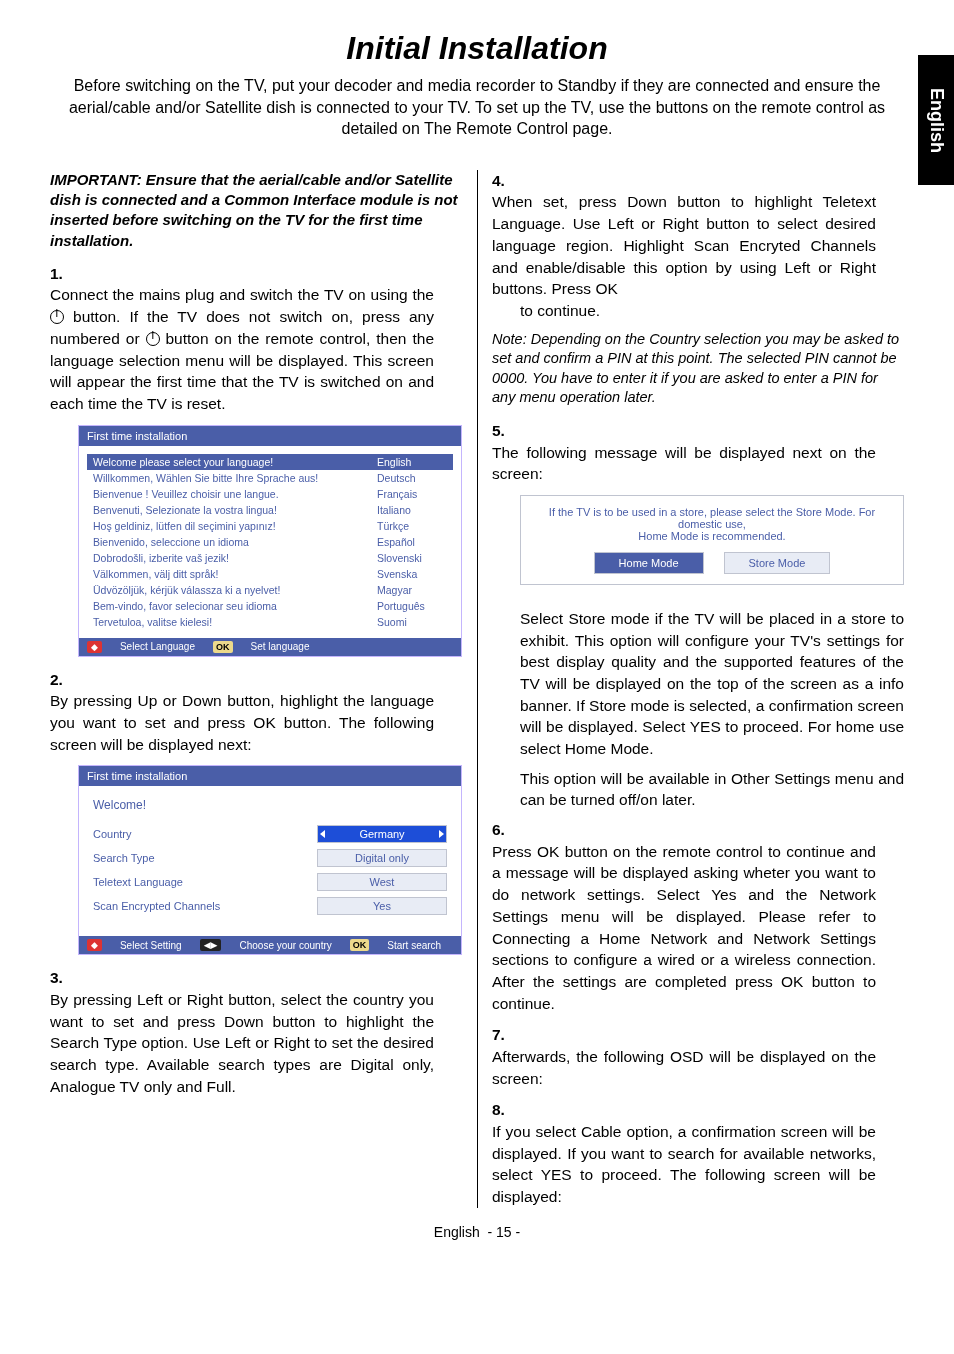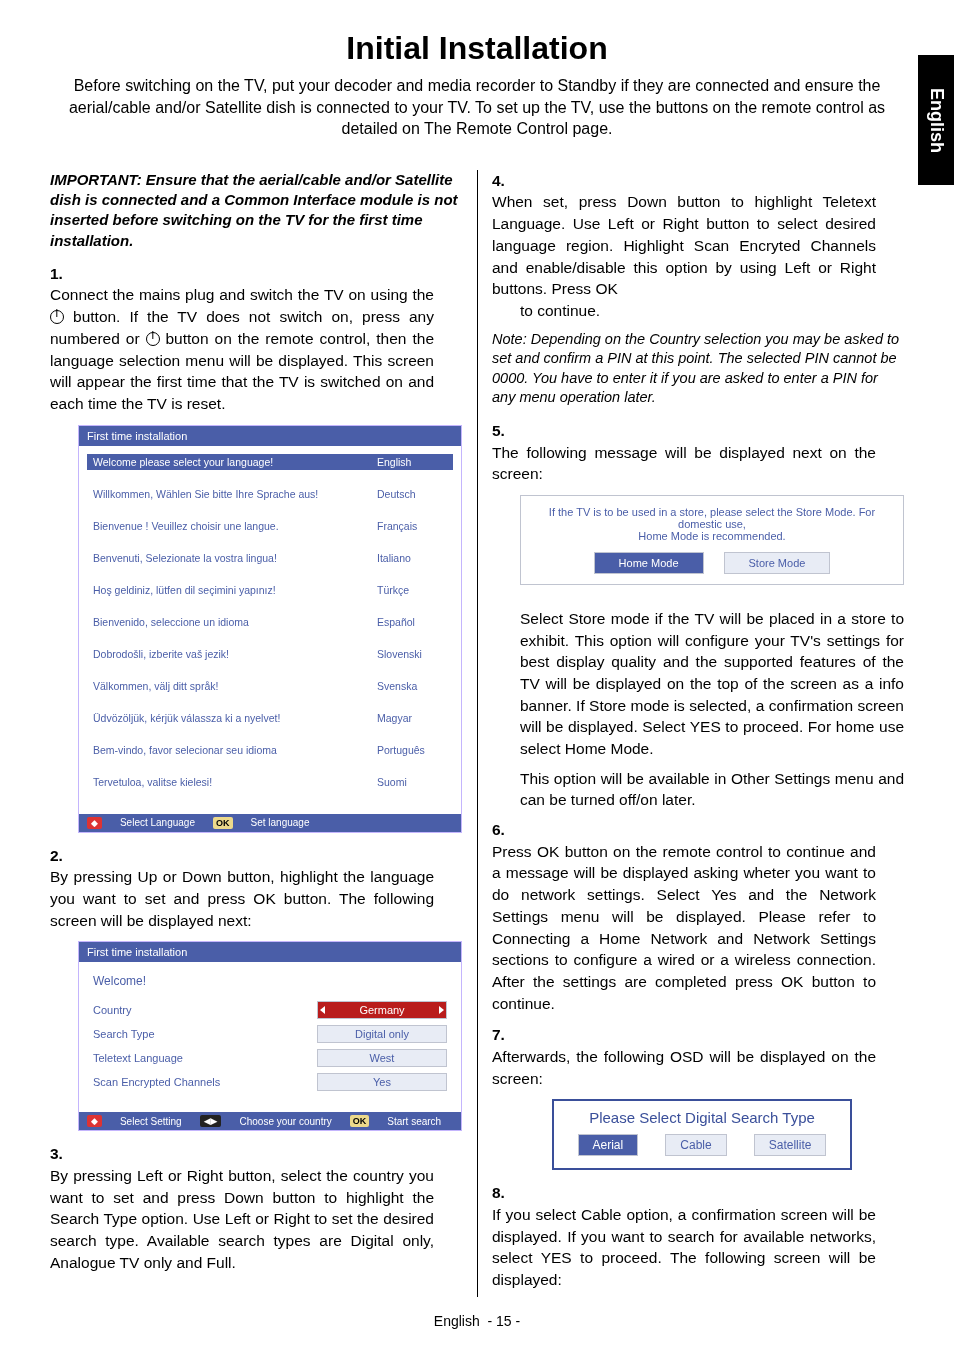--- a/index.html
+++ b/index.html
@@ -1,18 +1,18 @@
 <!DOCTYPE html>
 <html><head>
 <meta charset="utf-8">
 <style>
   * { box-sizing: border-box; margin: 0; padding: 0; }
   body { font-family: Arial, Helvetica, sans-serif; width: 954px; margin: 0; background: #fff; color: #000; position: relative; }
   .page { padding: 30px 50px 20px 50px; }
-  h1 { font-size: 32px; font-weight: bold; text-align: center; margin-bottom: 8px; }
+  h1 { font-size: 32px; font-weight: bold; text-align: center; margin-bottom: 8px; font-style: italic; }
   .intro { font-size: 16px; text-align: center; line-height: 1.35; margin-bottom: 30px; padding: 0 10px; }
   .side-tab { position: absolute; right: 0; top: 55px; width: 36px; height: 130px; background: #000; color: #fff; display: flex; align-items: center; justify-content: center; border-radius: 0 0 0 0; }
   .side-tab span { transform: rotate(90deg); font-size: 18px; font-weight: bold; white-space: nowrap; }
   .columns { column-count: 2; column-gap: 30px; column-rule: 1px solid #000; }
   .nobreak { break-inside: avoid; }
   .important { font-style: italic; font-weight: bold; font-size: 15px; margin-bottom: 12px; line-height: 1.35; }
   ol.steps { list-style: none; padding: 0; }
   ol.steps > li { display: block; font-size: 15.5px; line-height: 1.4; margin-bottom: 10px; }
   .num { font-weight: bold; display: inline-block; width: 24px; vertical-align: top; }
   .step-body { display: inline-block; width: calc(100% - 28px); vertical-align: top; text-align: justify; }
@@ -20,30 +20,30 @@
   .note { font-style: italic; font-size: 14.5px; line-height: 1.35; margin-bottom: 12px; }
   .power-icon { display: inline-block; width: 14px; height: 14px; border: 1.4px solid #000; border-radius: 50%; position: relative; vertical-align: -2px; }
   .power-icon::after { content:""; position:absolute; left:50%; top:-2px; width:1.4px; height:8px; background:#000; transform: translateX(-50%);}
   .figure { margin: 8px 0 12px 28px; border: 1px solid #c4b5fd; background: #fff; font-size: 11px; width: calc(100% - 28px); }
   .fig-title { background: #4a5ea8; color: #fff; padding: 4px 8px; font-size: 11px; }
   .fig-body { padding: 8px; }
   .lang-row { display:flex; padding:2px 6px; font-size: 10.5px; }
   .lang-row.sel { background:#4a5ea8; color:#fff; }
   .lang-row .l { flex:1; color:#4a5ea8; }
   .lang-row.sel .l { color:#fff; }
-  .lang-row.sp { margin-bottom:16px; }
+  .lang-row.sp { margin-bottom:0; }
   .lang-row .r { width: 70px; color:#4a5ea8; }
   .lang-row.sel .r { color:#fff;}
   .fig-footer { background:#4a5ea8; color:#fff; padding:3px 8px; font-size:10px; display:flex; gap:18px; align-items:center;}
   .badge { background:#d33; padding:1px 4px; border-radius:2px; font-size:9px; }
   .ok-badge { background:#ecd98b; color:#000; padding:1px 3px; border-radius:2px; font-size:9px; font-weight:bold;}
   .setting-row { display:flex; align-items:center; padding:3px 6px; font-size:11px; color:#4a5ea8; }
   .setting-row .l { flex:1; }
   .setting-row .r { width:130px; text-align:center; background:#e8ecf5; border:1px solid #c0c4d0; padding:2px 4px; position:relative;}
-  .setting-row .r.sel { background:#b91c1c; color:#fff; }
+  .setting-row .r.sel { background:#1d4ed8; color:#fff; }
   .wel { color:#4a5ea8; font-size:12px; padding: 4px 6px 10px 6px; }
   .tri-l, .tri-r { position:absolute; top:50%; transform:translateY(-50%); width:0;height:0; border-top:4px solid transparent; border-bottom:4px solid transparent;}
   .tri-l { left:2px; border-right:5px solid #fff; }
   .tri-r { right:2px; border-left:5px solid #fff; }
   .msg-fig { border:1px solid #c0c4d0; margin:8px 0 23px 28px; width: calc(100% - 28px); padding:10px; text-align:center; color:#4a5ea8; font-size:11px;}
   .mode-row { display:flex; gap:20px; justify-content:center; margin-top:10px;}
   .mode-btn { background:#e8ecf5; border:1px solid #c0c4d0; padding:4px 24px; font-size:11px; color:#4a5ea8;}
   .mode-btn.sel { background:#4a5ea8; color:#fff; }
   .search-fig { border:2px solid #3a4f9a; margin:8px 0 12px 28px; width: 300px; padding:8px 10px 12px 10px;}
   .search-fig .title { color:#3a4f9a; font-size:15px; text-align:center; margin-bottom:8px;}
@@ -232,28 +232,20 @@
         <span class="step-body">
           <span>Press </span><strong>OK</strong><span> button on the remote control to continue and a message will be displayed asking wheter you want to do network settings. Select </span><strong>Yes</strong><span> and the </span><strong>Network Settings</strong><span> menu will be displayed. Please refer to </span><strong>Connecting a Home Network</strong><span> and </span><strong>Network Settings</strong><span> sections to configure a wired or a wireless connection. After the settings are completed press </span><strong>OK</strong><span> button to continue.</span>
         </span>
       </li>
       <li class="nobreak">
         <span class="num">7.</span>
         <span class="step-body">Afterwards, the following OSD will be displayed on the screen:</span>
       </li>
     </ol>
 
-    <div class="search-fig nobreak" style="margin-left:60px;">
-      <div class="title">Please Select Digital Search Type</div>
-      <div class="search-row">
-        <div class="search-btn sel">Aerial</div>
-        <div class="search-btn">Cable</div>
-        <div class="search-btn">Satellite</div>
-      </div>
-    </div>
 
     <ol class="steps">
       <li class="nobreak">
         <span class="num">8.</span>
         <span class="step-body">
           <span>If you select </span><strong>Cable</strong><span> option, a confirmation screen will be displayed. If you want to search for available networks, select </span><strong>YES</strong><span> to proceed. The following screen will be displayed:</span>
         </span>
       </li>
     </ol>
 

